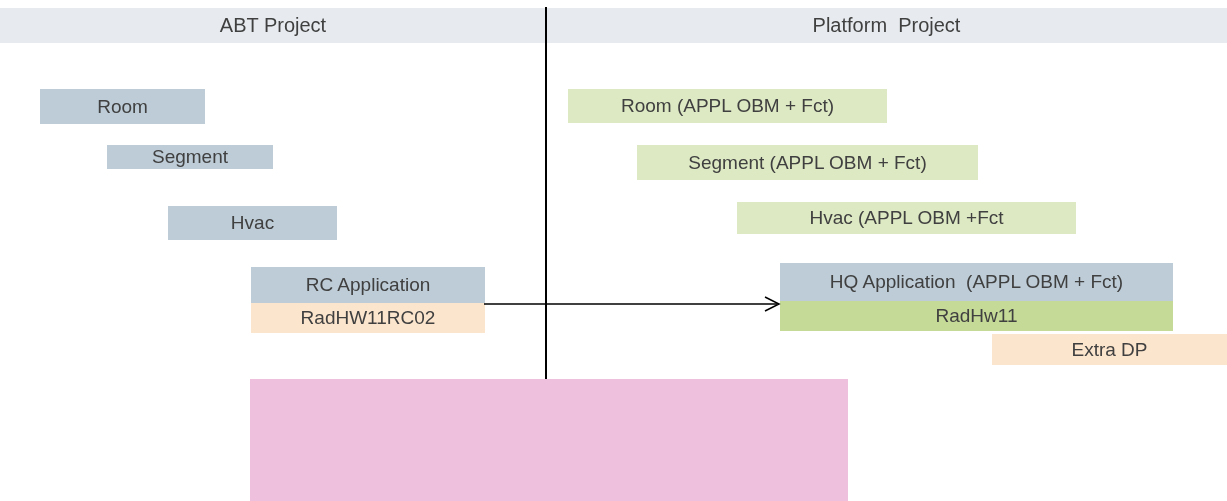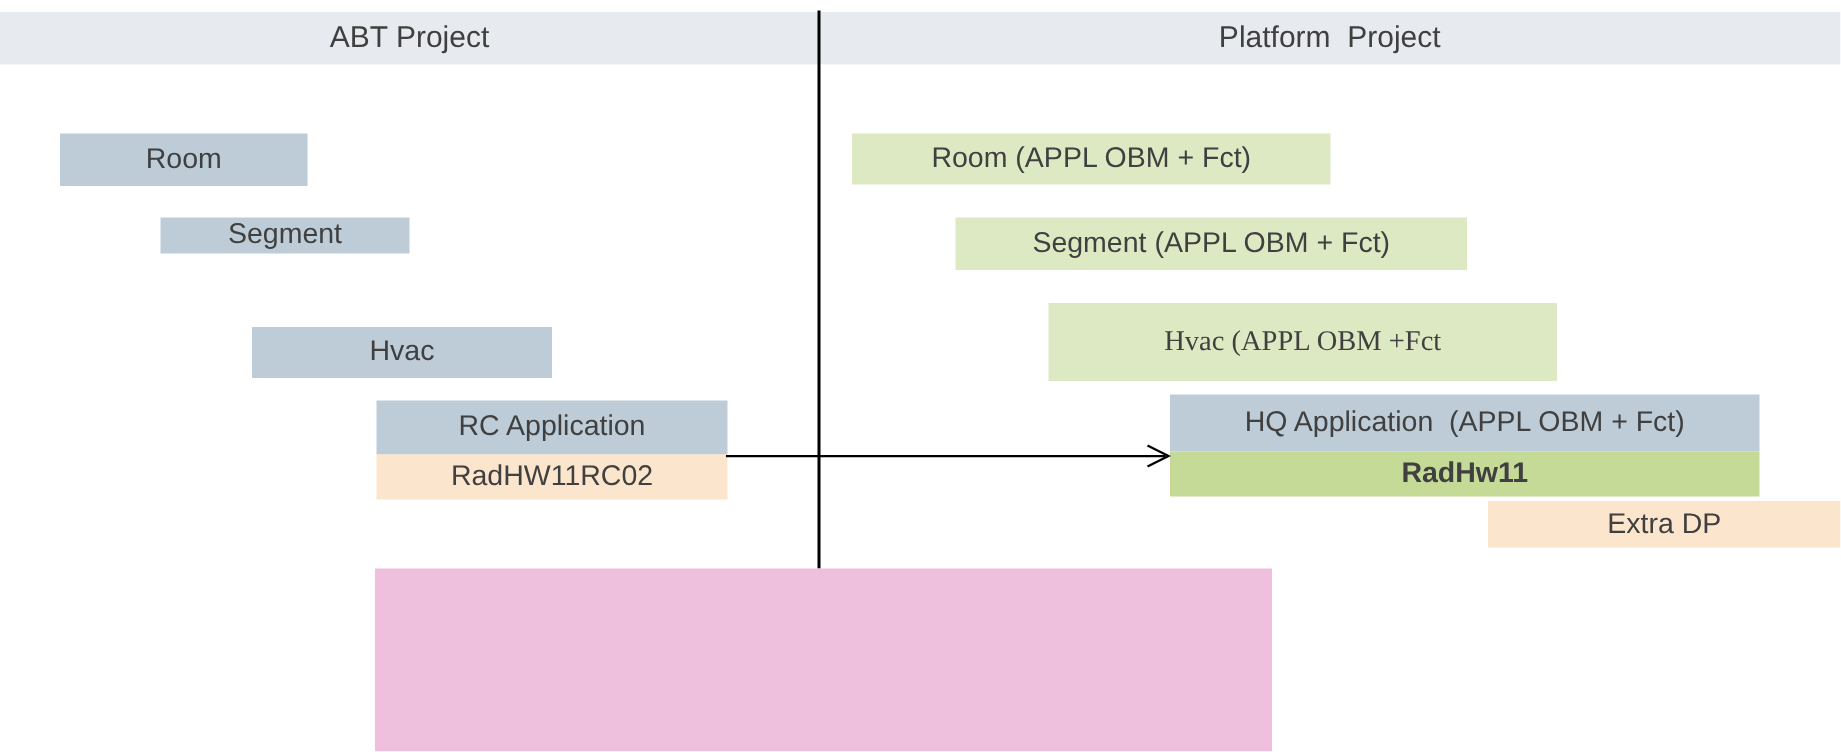--- a/index.html
+++ b/index.html
@@ -25,30 +25,30 @@
   .vline{
     position:absolute;left:545px;top:7px;width:2px;height:372px;
     background:#000;
   }
   .box{
     position:absolute;display:flex;align-items:center;justify-content:center;
     font-size:19px;white-space:pre;
   }
   .c-bluegray{background:#bdccd7;}
   .c-lightgreen{background:#dde9c3;}
-  .c-green{background:#c5da97;font-weight:bold;}
+  .c-green{background:#c5da97;}
   .c-peach{background:#fce5cd;}
   .b-room{left:40px;top:89px;width:165px;height:35px;}
   .b-segment{left:107px;top:145px;width:166px;height:24px;}
-  .b-hvac{left:168px;top:206px;width:200px;height:34px;margin-top:12px;}
+  .b-hvac{left:168px;top:206px;width:169px;height:34px;}
   .b-rcapp{left:251px;top:267px;width:234px;height:36px;}
   .b-radhwrc{left:251px;top:303px;width:234px;height:30px;}
   .b-room-r{left:568px;top:89px;width:319px;height:34px;}
   .b-segment-r{left:637px;top:145px;width:341px;height:35px;}
-  .b-hvac-r{left:699px;top:202px;width:339px;height:52px;font-family:Liberation Serif, serif;}
+  .b-hvac-r{left:737px;top:202px;width:339px;height:32px;}
   .b-hqapp{left:780px;top:263px;width:393px;height:38px;}
   .b-radhw11{left:780px;top:301px;width:393px;height:30px;}
   .b-extradp{left:961px;top:334px;width:235px;height:31px;margin-left:31px;}
   .note-box{
     position:absolute;left:250px;top:379px;width:598px;height:122px;
     background:#efc0dd;
     display:flex;flex-direction:column;align-items:center;justify-content:center;
     padding-bottom:14px;box-sizing:border-box;
   }
   .note-line{font-size:19px;line-height:30px;white-space:pre;text-align:center;}

